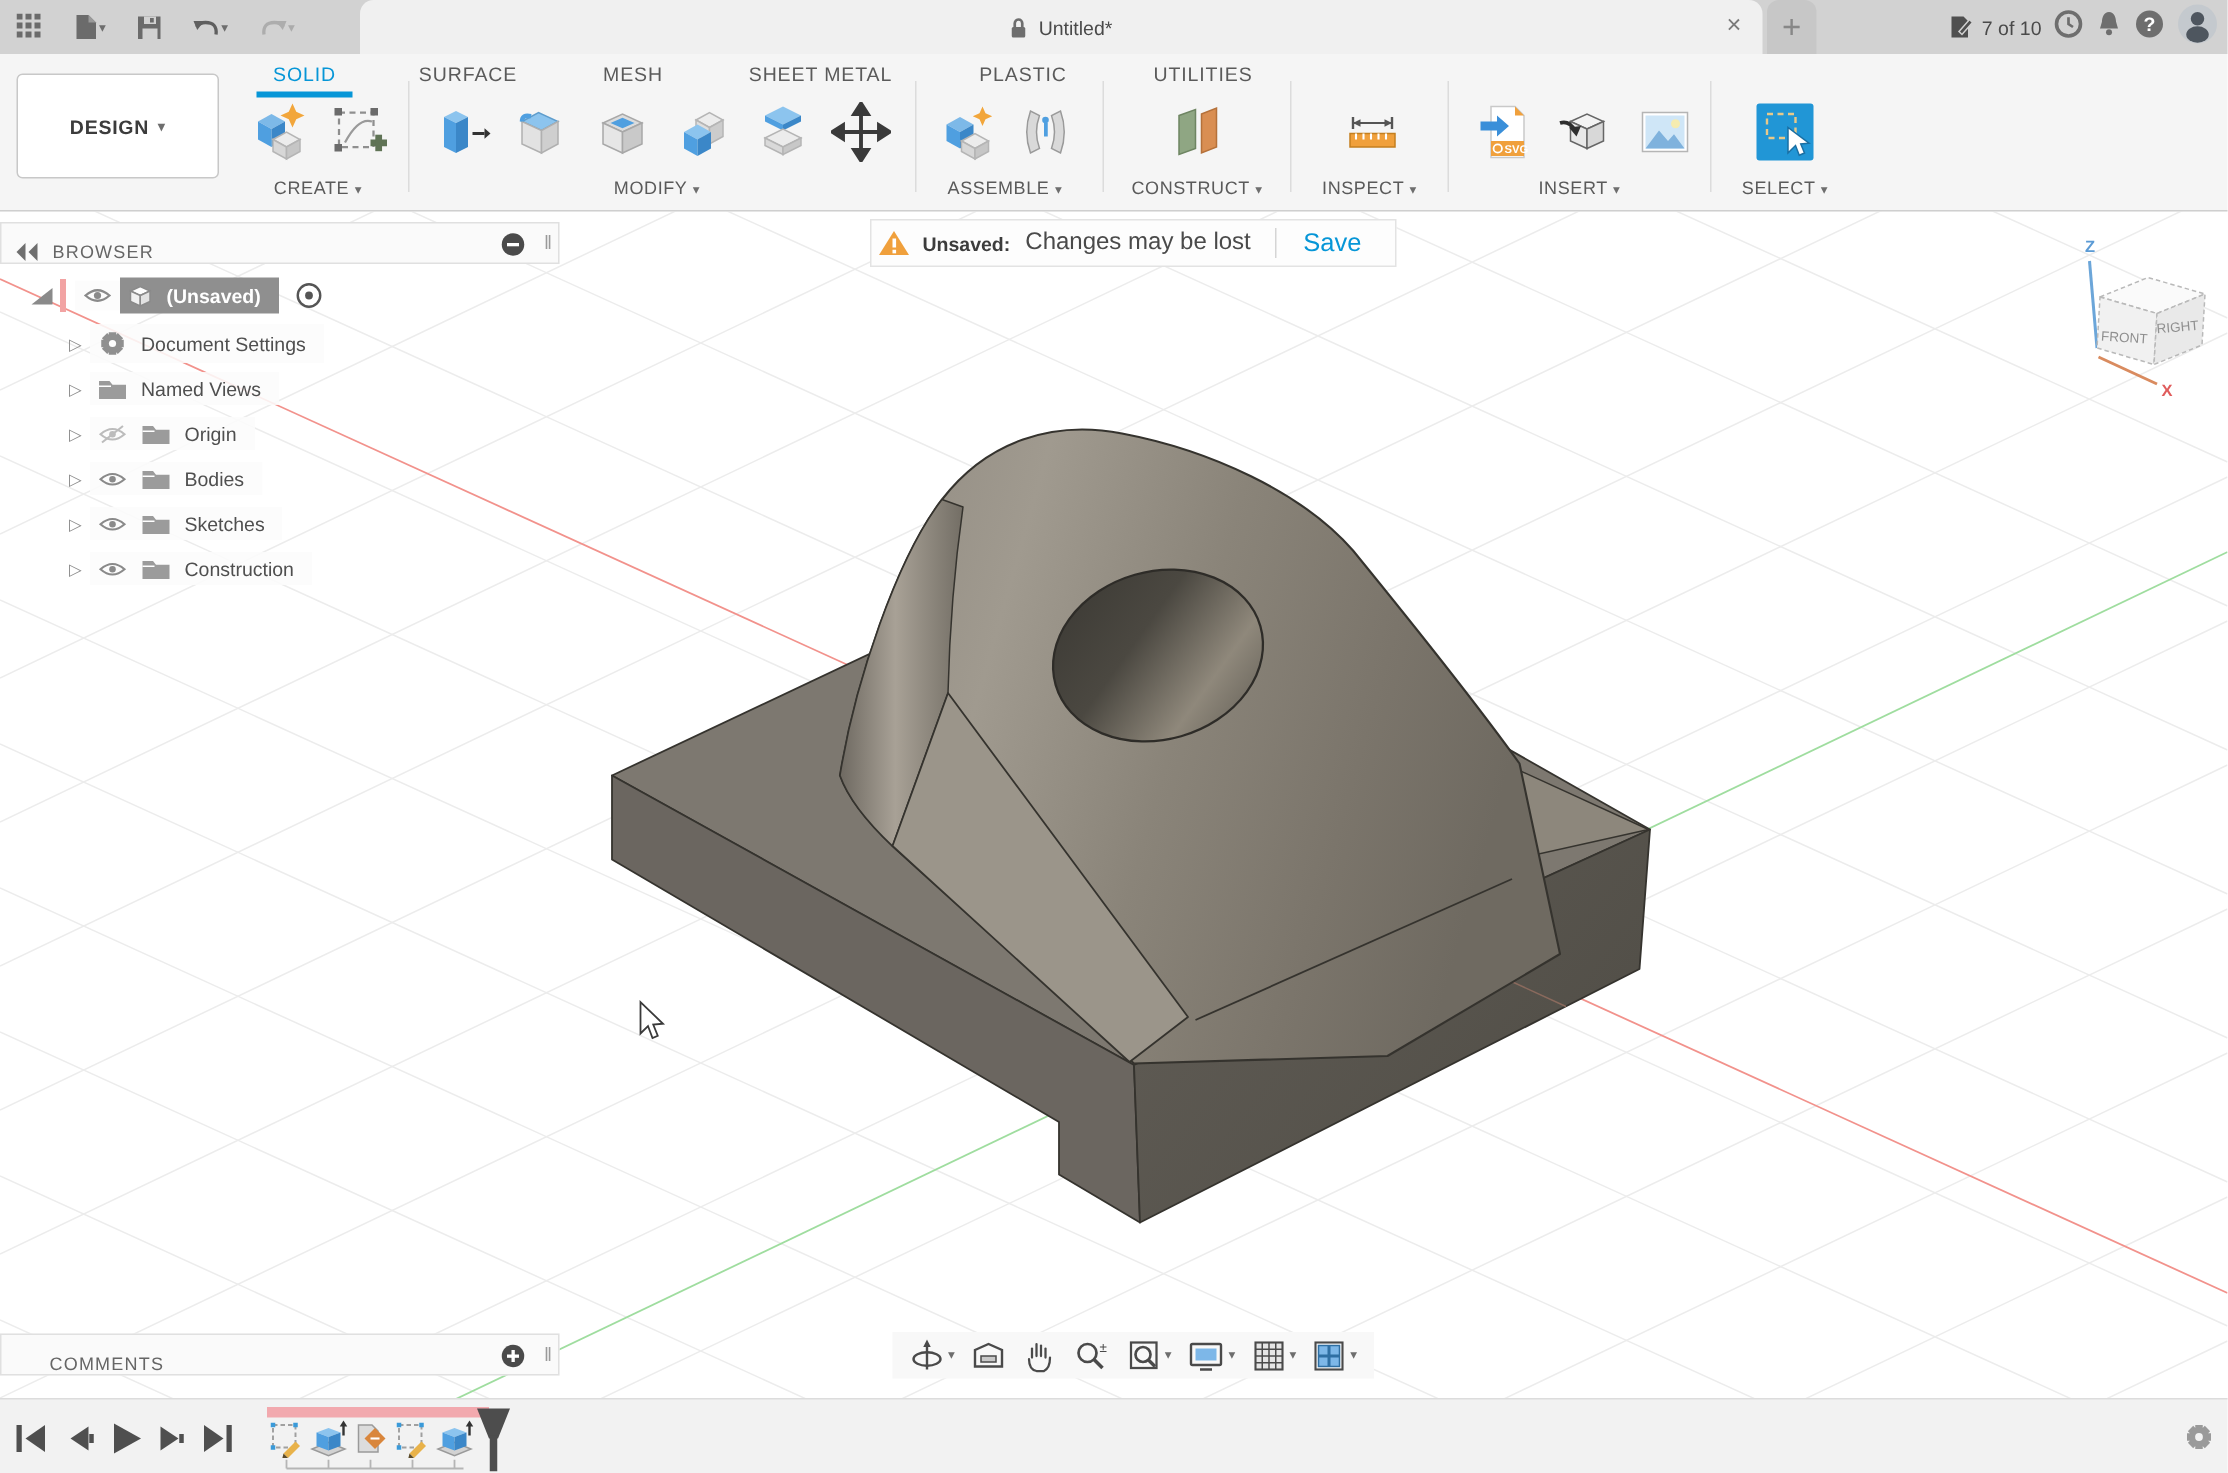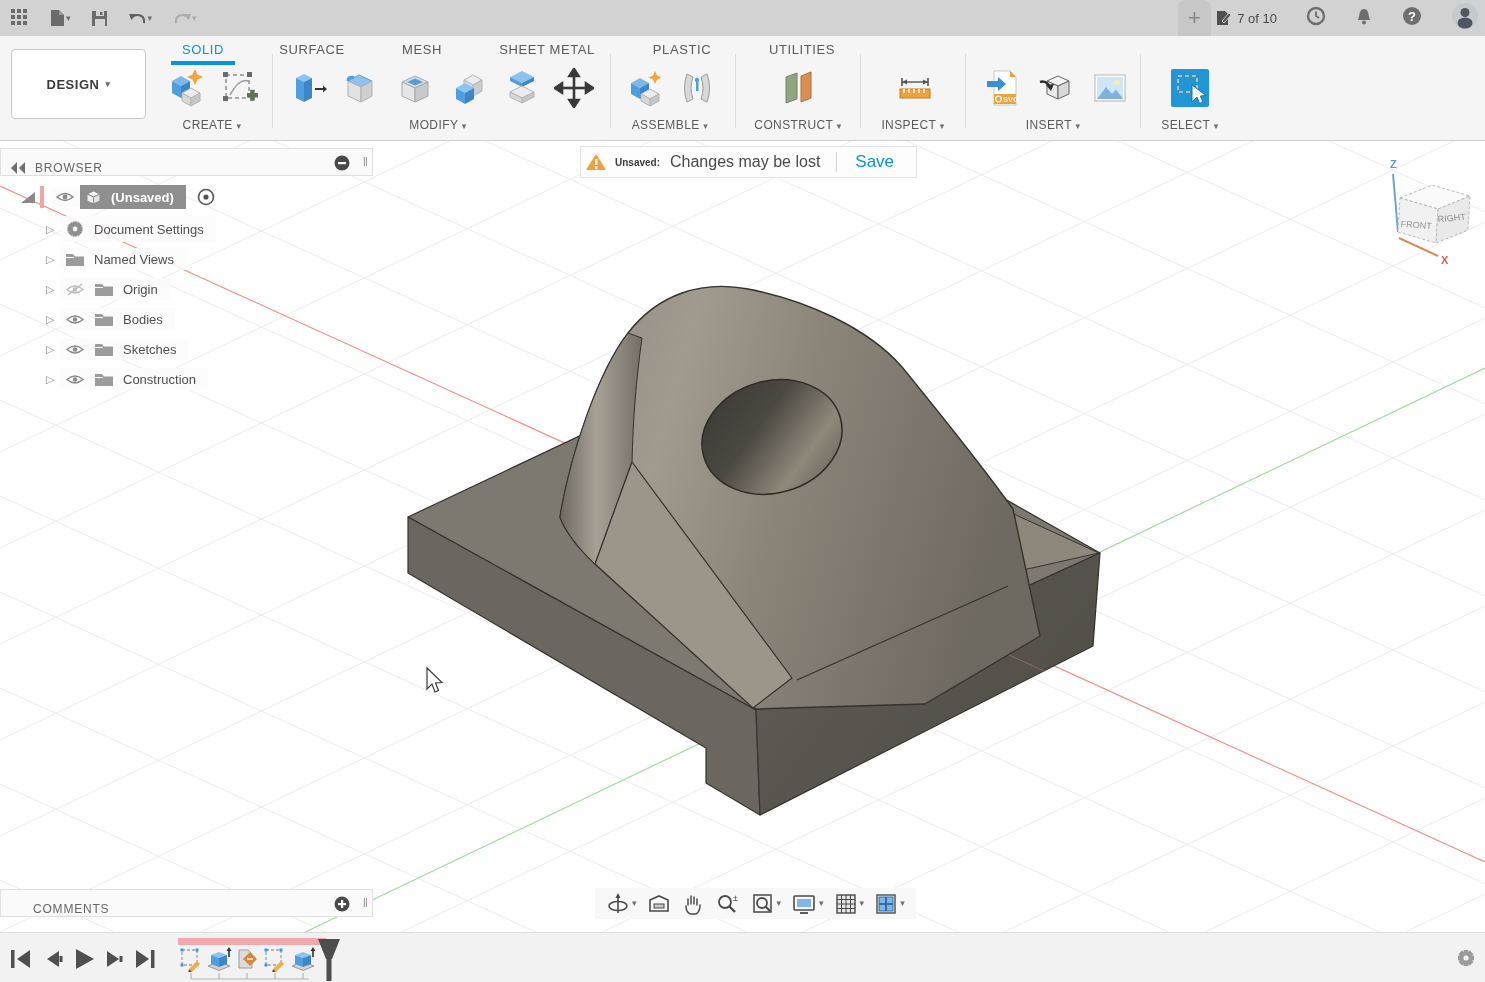--- a/index.html
+++ b/index.html
@@ -12,21 +12,21 @@
   .qa { position:absolute; top:0; height:36px; display:flex; align-items:center; gap:6px; }
   .qa-btn { display:flex; align-items:center; justify-content:center; padding:2px 3px; cursor:pointer; }
   .caret { font-size:9px; color:#6e6e6e; line-height:1; }
   .caret.dis { color:#ababab; }
   #doc-tab { position:absolute; left:240px; top:0; width:935px; height:36px; background:#f0f0f0;
     border-radius:9px 9px 0 0; display:flex; align-items:center; justify-content:center; gap:7px; }
   #doc-tab .title { font-size:13px; color:#4a4a4a; }
   #tab-close { position:absolute; right:14px; top:8px; font-size:17px; color:#7a7a7a; cursor:pointer; line-height:1; }
   #tab-add { position:absolute; left:1178px; top:0; width:33px; height:36px; background:#c7c7c7;
     border-radius:8px 8px 0 0; color:#878787; font-size:22px; display:flex; align-items:center; justify-content:center; cursor:pointer; }
-  #top-right { position:absolute; right:6px; top:0; height:36px; display:flex; align-items:center; gap:29px; }
+  #top-right { position:absolute; right:6px; top:0; height:36px; display:flex; align-items:center; gap:8px; }
   #job-status { display:flex; align-items:center; gap:5px; font-size:13px; color:#4a4a4a; cursor:pointer; }
 
   
   #ribbon { position:absolute; left:0; top:36px; width:1485px; height:105px; background:#f5f5f5;
     border-bottom:1px solid #cfcfcf; }
   #design-btn { position:absolute; left:11px; top:13px; width:135px; height:70px; background:#fff;
     border:1px solid #c8c8c8; border-radius:4px; display:flex; align-items:center; justify-content:center;
     gap:6px; font-size:13px; font-weight:bold; color:#3c3c3c; letter-spacing:.5px; cursor:pointer; }
   .rtab { position:absolute; top:6px; transform:translateX(-50%); font-size:13px; color:#5a5a5a;
     letter-spacing:.6px; cursor:pointer; white-space:nowrap; }
@@ -38,21 +38,21 @@
     letter-spacing:.4px; cursor:pointer; white-space:nowrap; }
   .gdiv { position:absolute; top:18px; width:1px; height:74px; background:#dcdcdc; }
 
   
   #canvas { position:absolute; left:0; top:141px; width:1485px; height:791px; background:#fff; }
   #scene { position:absolute; left:0; top:0; }
 
   
   #warnbar { position:absolute; left:580px; top:146px; height:32px; background:#fdfdfd;
     border:1px solid #e3e3e3; display:flex; align-items:center; padding:0 4px; }
-  #warnbar .wlabel { font-weight:bold; font-size:10px; color:#3c3c3c; margin:0 10px 0 8px; }
+  #warnbar .wlabel { font-weight:bold; font-size:13px; color:#3c3c3c; margin:0 10px 0 8px; }
   #warnbar .wmsg { font-size:16px; color:#4a4a4a; margin-right:16px; }
   #warnbar .wdiv { width:1px; height:20px; background:#d5d5d5; }
   #warnbar .wsave { font-size:17px; color:#0696d7; padding:0 18px; cursor:pointer; }
 
   
   #browser { position:absolute; left:0; top:148px; width:373px; }
   .phead { position:relative; height:28px; background:#fafafa; border:1px solid #e0e0e0;
     display:flex; align-items:flex-end; }
   .phead .ptitle { font-size:12px; color:#666; letter-spacing:.8px; margin-left:8px; }
   .phead .pright { position:absolute; right:22px; top:6px; cursor:pointer; }
@@ -223,20 +223,28 @@
     </span>
     <span class="qa-btn">
       <svg width="20" height="16">
         <path d="M4,13 Q3,5 11,5 Q15,5 17,8" fill="none" stroke="#adadad" stroke-width="2.2"></path>
         <path d="M19,4 L12,4 L16.5,10 Z" fill="#adadad"></path>
       </svg>
         <span class="caret dis">▾</span>
     </span>
   </div>
 
+  <div id="doc-tab">
+    <svg width="12" height="15">
+      <rect x="1.5" y="7" width="9" height="7" rx="1" fill="#6e6e6e"></rect>
+      <path d="M3.5,7 V4.5 a2.5,2.5 0 0 1 5,0 V7" fill="none" stroke="#6e6e6e" stroke-width="1.8"></path>
+    </svg>
+    <span class="title">Untitled*</span>
+    <span id="tab-close">×</span>
+  </div>
   <div id="tab-add">+</div>
 
   <div id="top-right">
     <span id="job-status">
       <svg width="18" height="18">
         <path d="M3,2 L11,2 L14,5 L14,16 L3,16 Z" fill="#4f4f4f"></path>
         <path d="M8,12 L15,4 L17,6 L10,14 Z" fill="#4f4f4f" stroke="#d2d2d2" stroke-width="1"></path>
       </svg>
       <span>7 of 10</span>
     </span>

